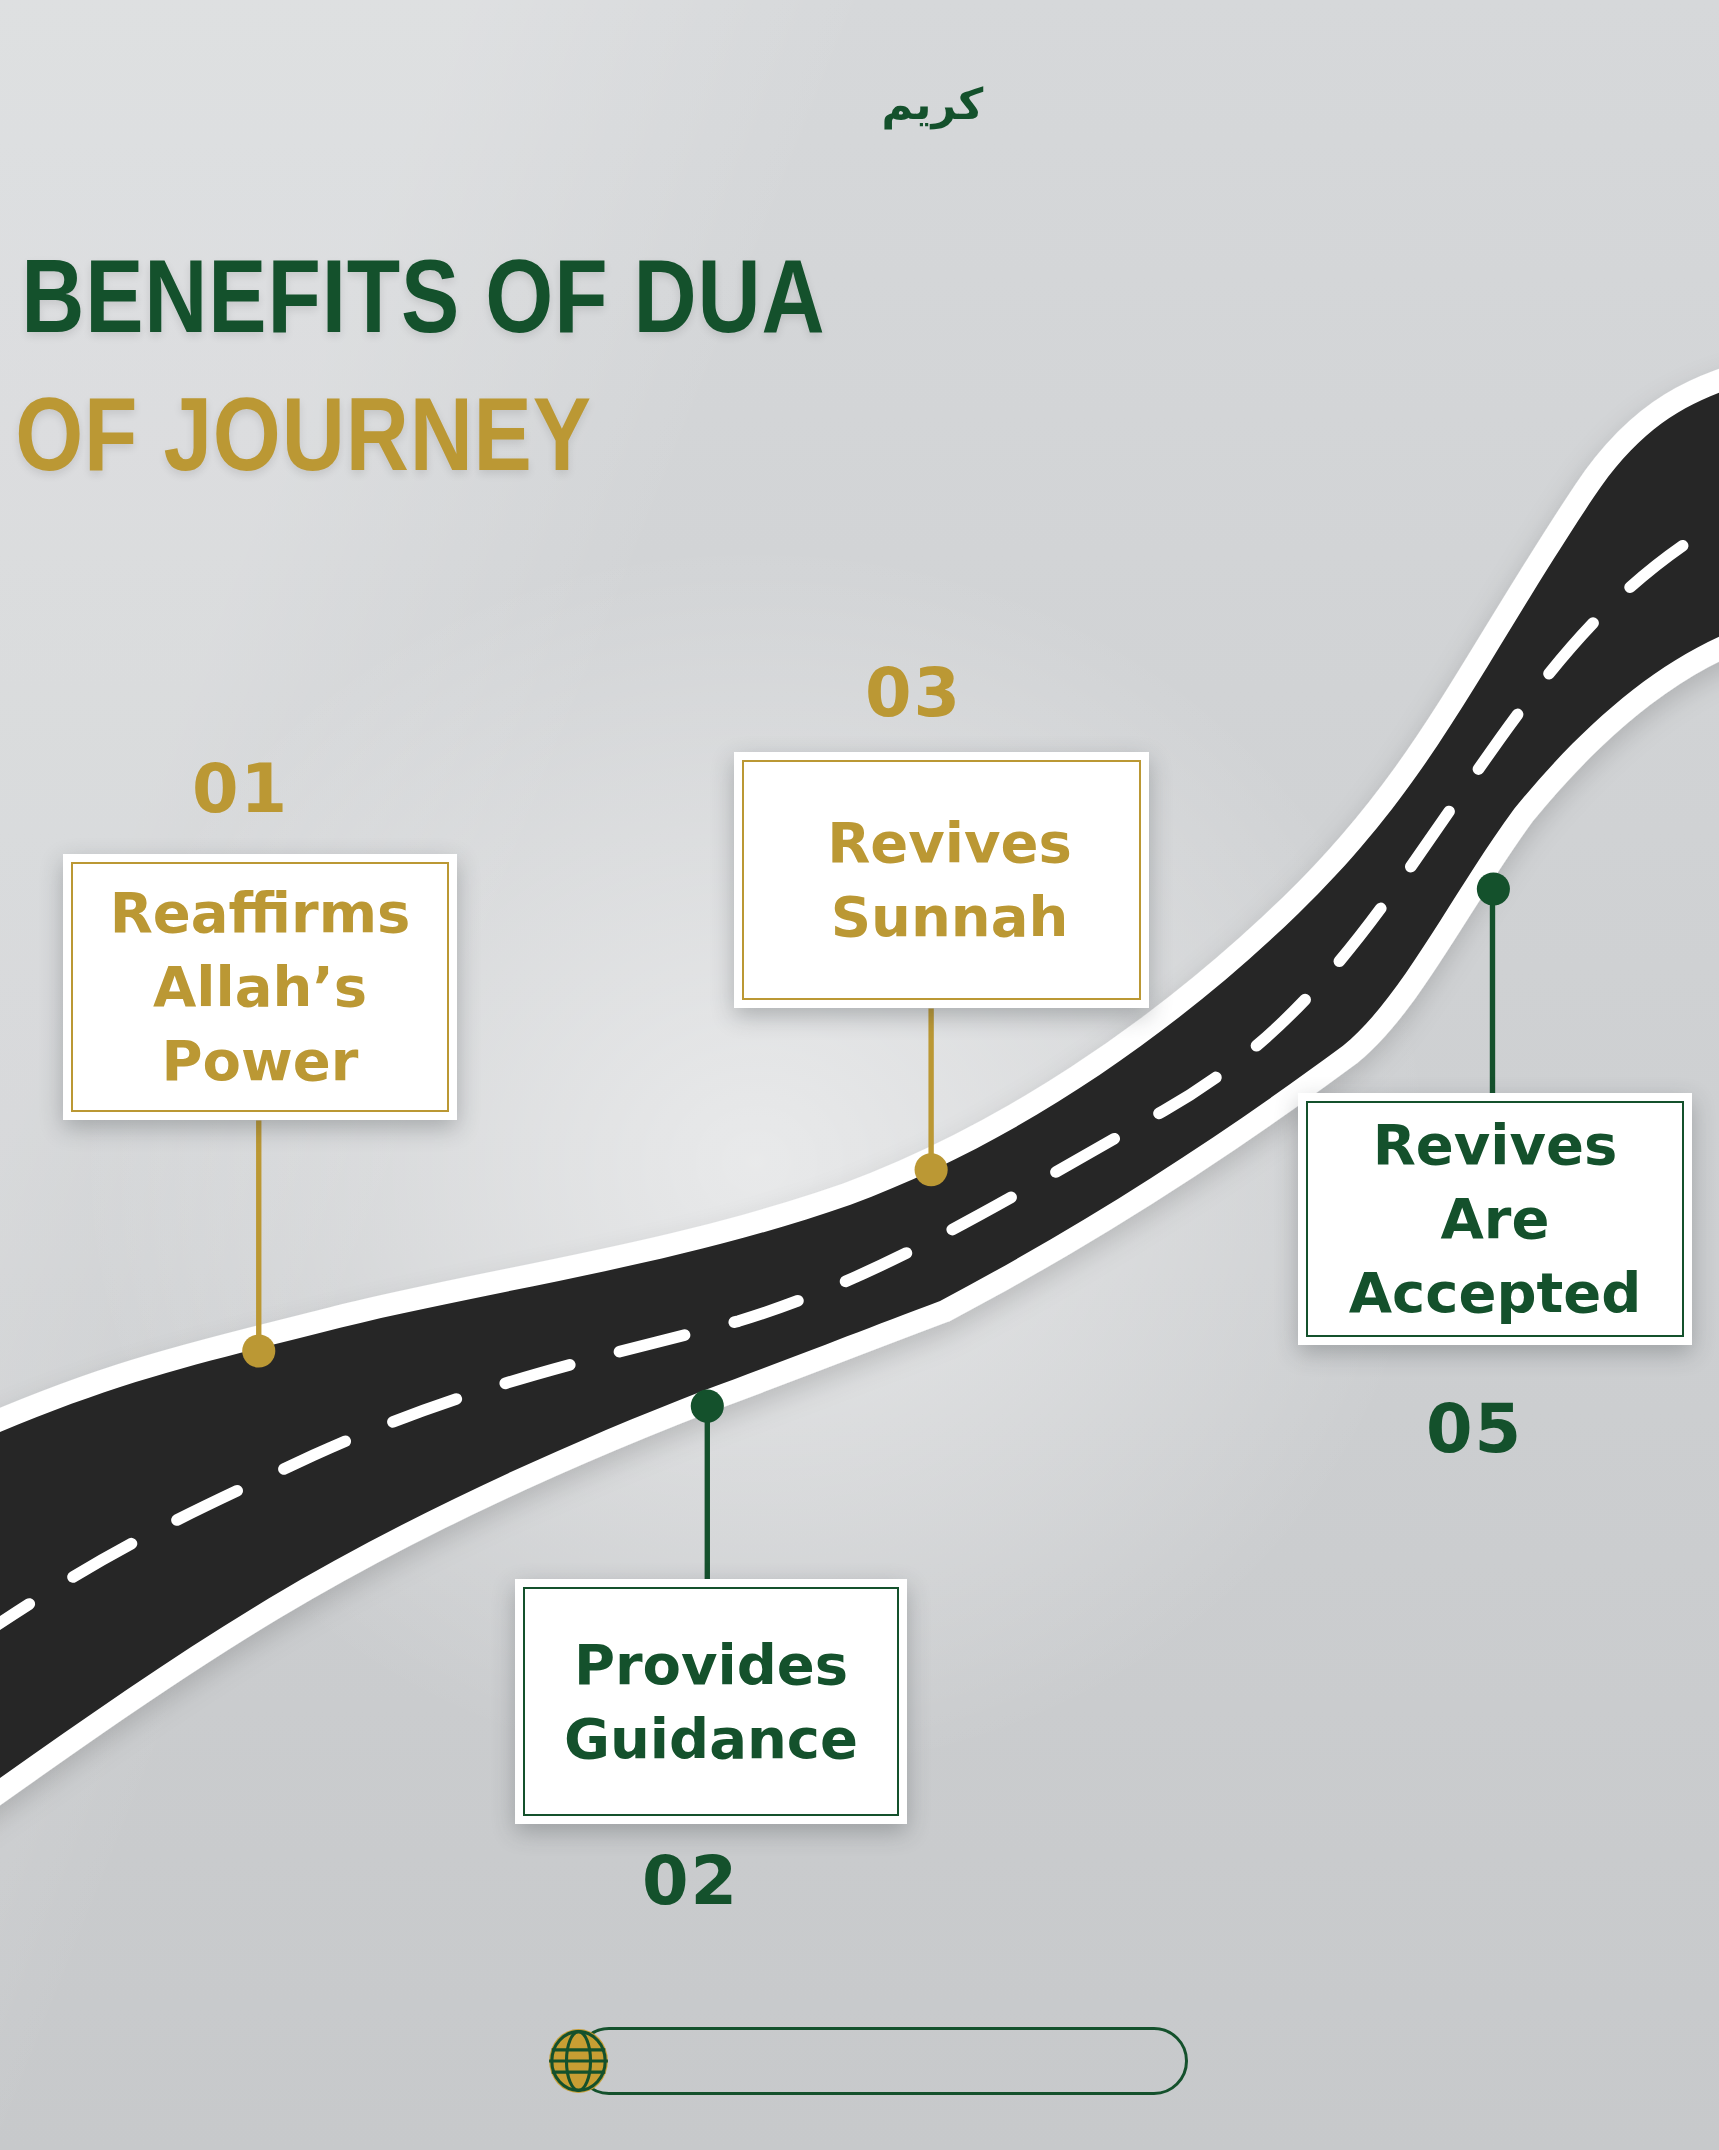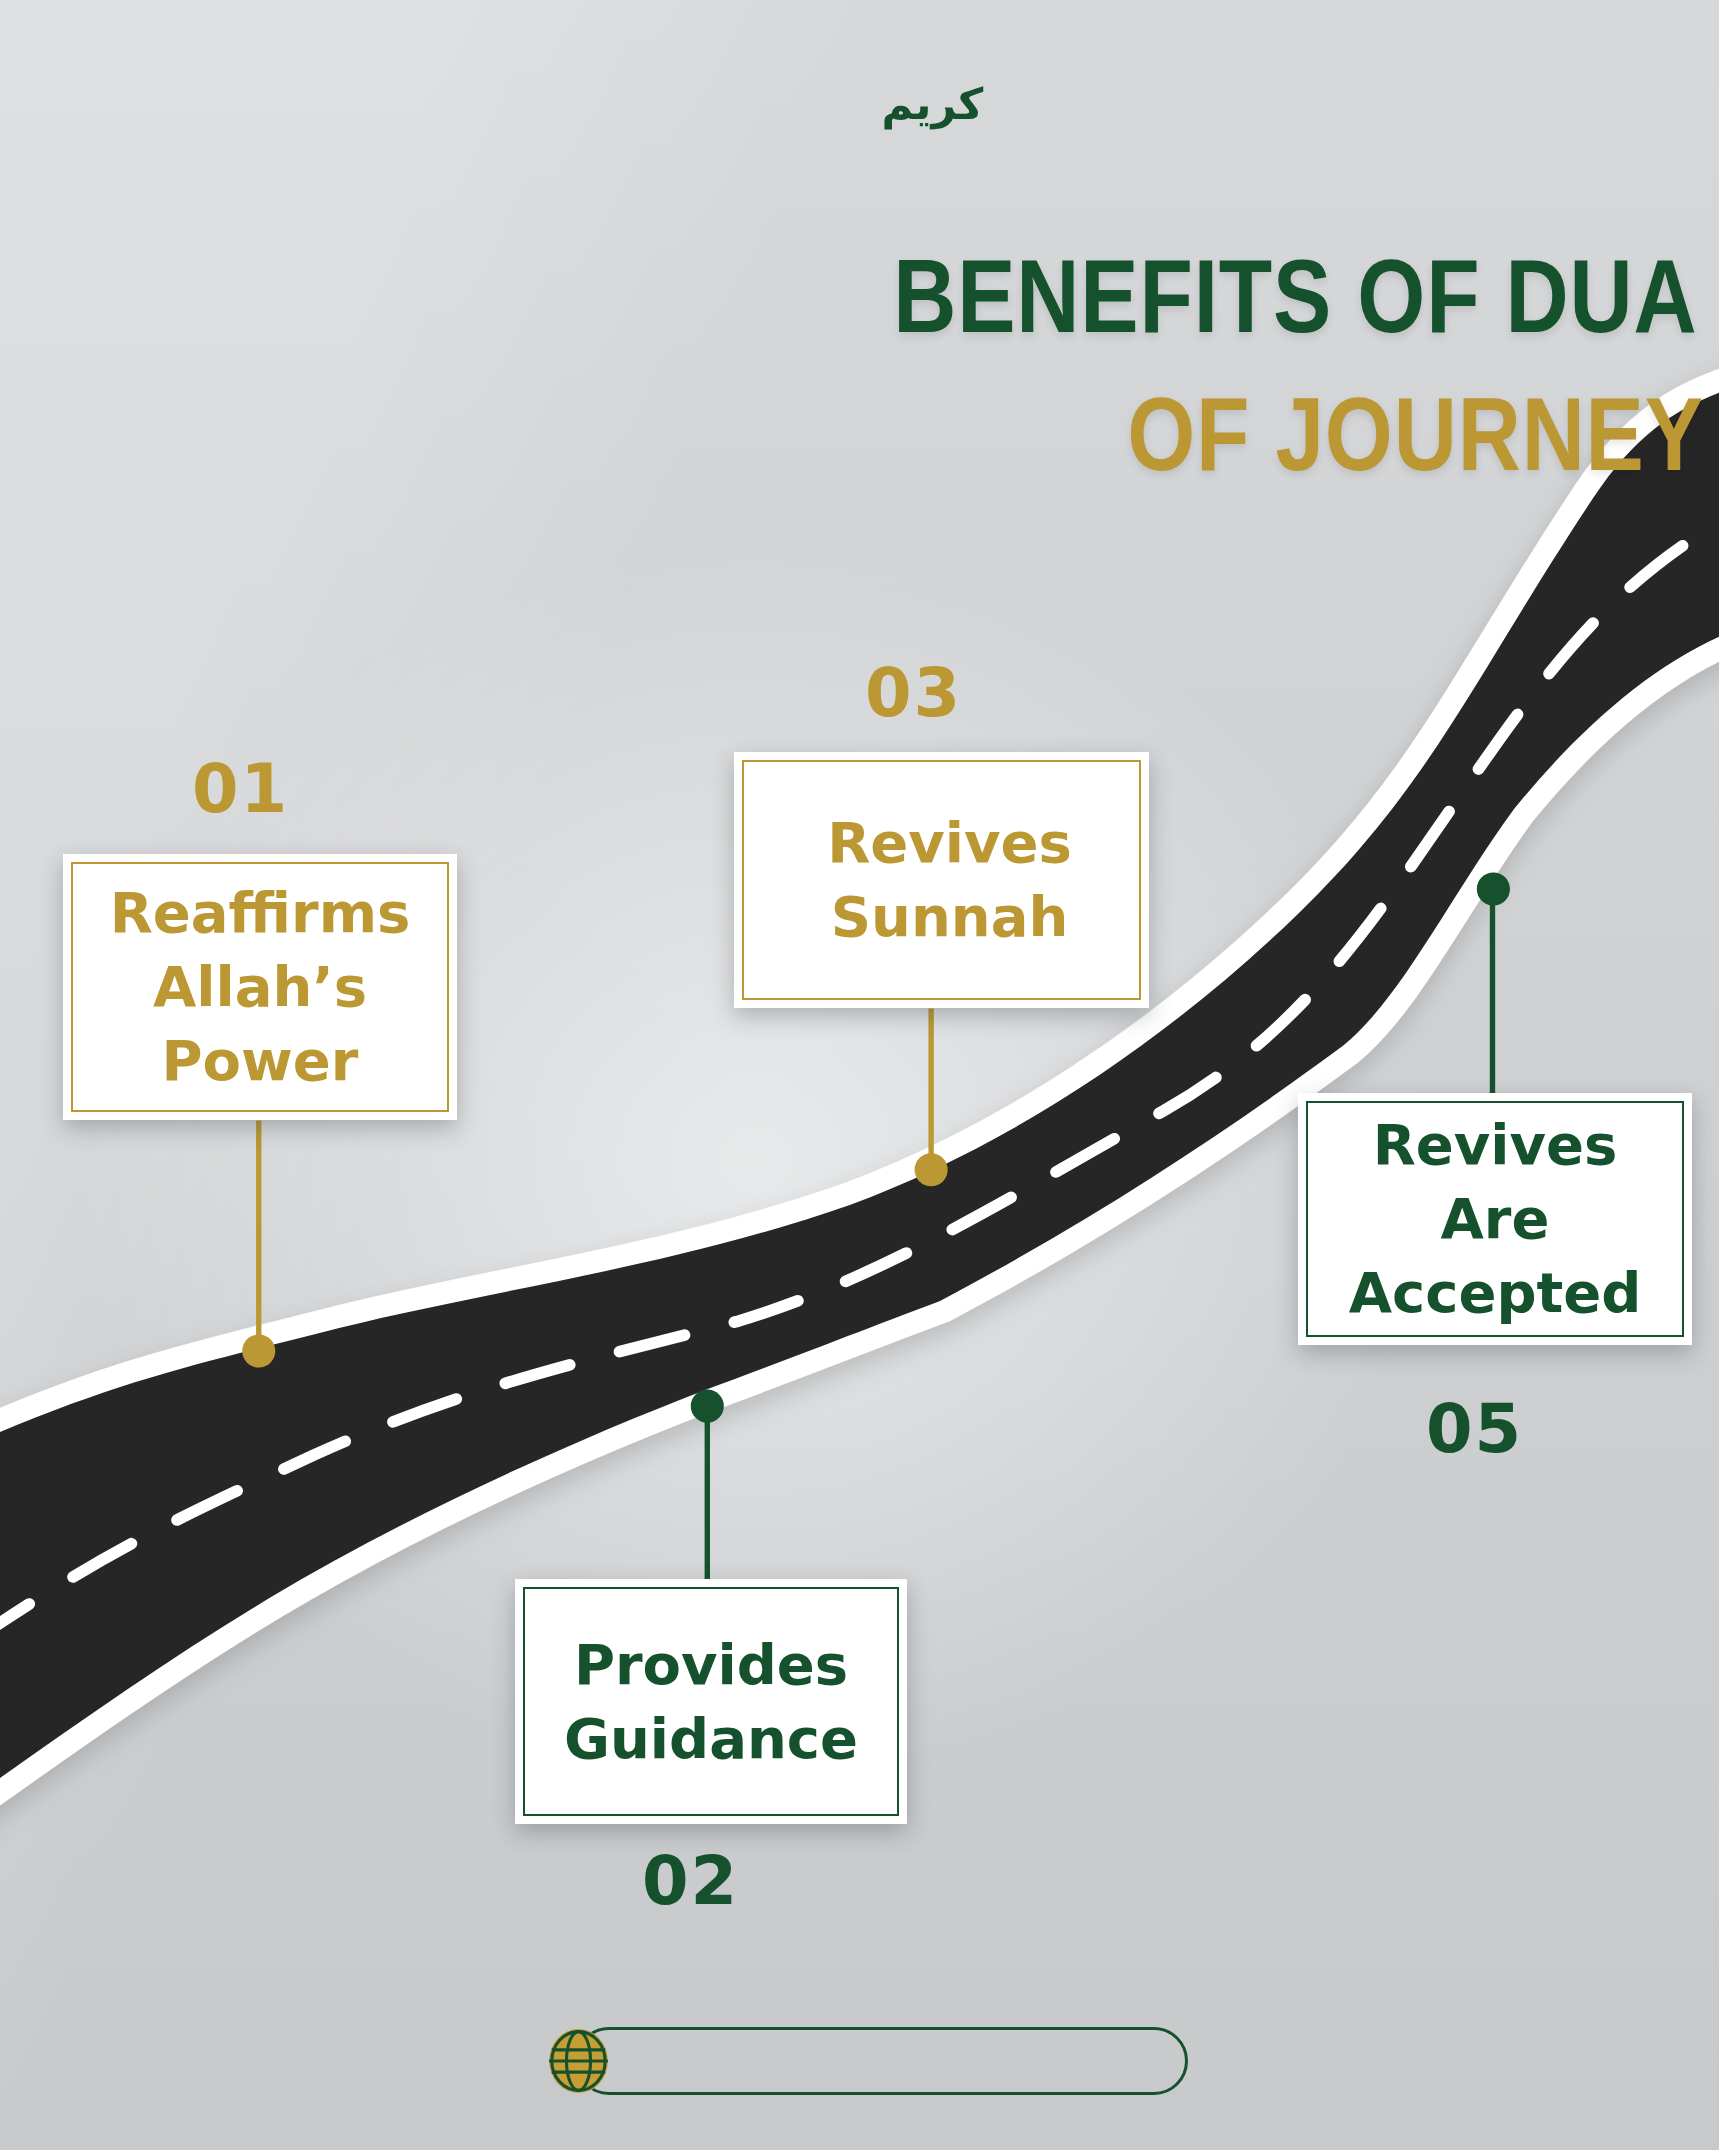--- a/index.html
+++ b/index.html
@@ -16,21 +16,21 @@
   .logo{position:absolute;top:60px;left:50%;transform:translateX(-50%);
         width:260px;height:107px;margin-top:26px;}
   .logo-arabic{position:absolute;top:-2.7px;right:6.3px;font-size:43px;font-weight:bold;
         color:#14512c;font-family:"DejaVu Sans",sans-serif;line-height:1;}
   .logo-word{position:absolute;bottom:0;left:0;white-space:nowrap;line-height:1;}
   .logo-word .lg-e{font-size:55px;font-weight:bold;color:#14512c;letter-spacing:0.9px;}
   .logo-word .lg-q{font-size:80px;font-weight:bold;color:#14512c;letter-spacing:0.9px;}
   .logo-word .lg-rest{font-size:55px;font-weight:bold;color:#bb9834;letter-spacing:3.6px;}
 
   
-  .title{position:absolute;top:242px;left:0;width:100%;text-align:right;
+  .title{position:absolute;top:242px;left:0;width:100%;text-align:left;
          font-family:"Liberation Sans",sans-serif;font-weight:bold;line-height:108px;}
   .title .tline{display:inline-block;font-size:92px;letter-spacing:0.9px;
          transform:scale(.95,1.13);transform-origin:center;
          text-shadow:0 3.6px 8px rgba(0,0,0,.10);}
   .title .t1{color:#14512c;}
   .title .t2{color:#bb9834;}
   .title .row{display:block;}
 
   
   .road-svg{position:absolute;left:0;top:0;width:1719px;height:2151px;}

